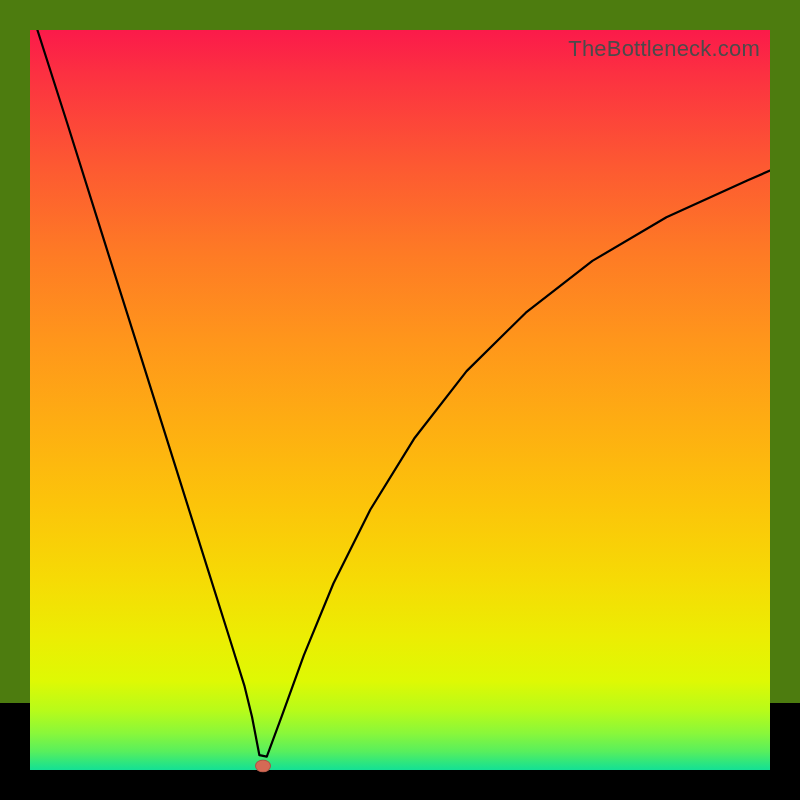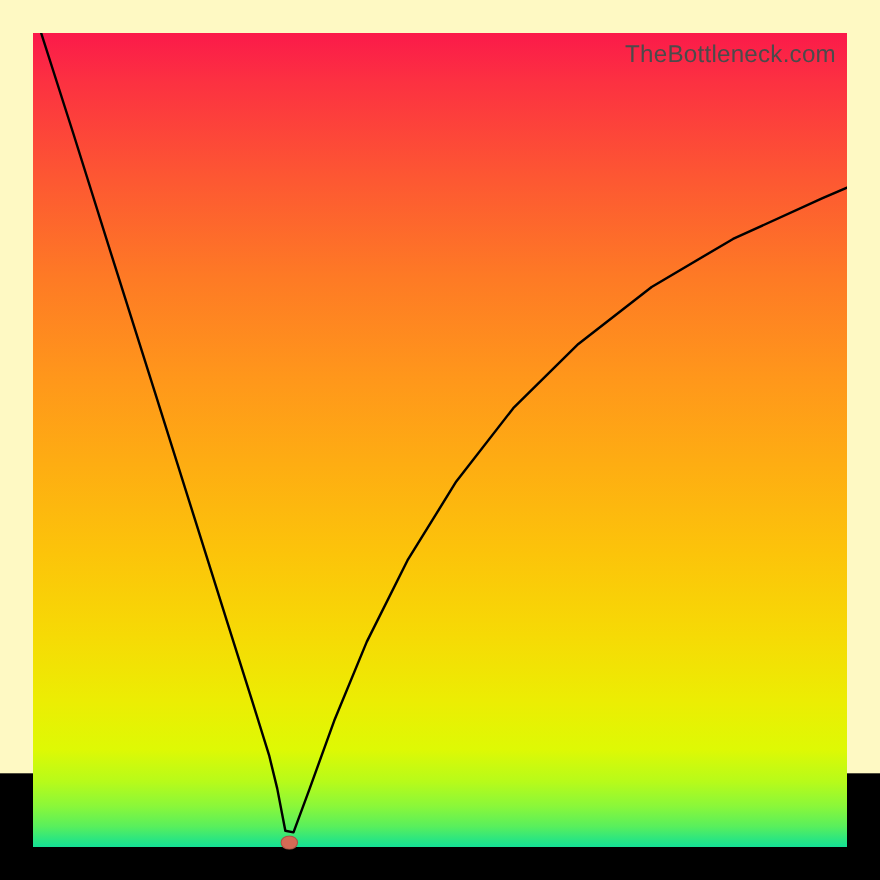--- a/index.html
+++ b/index.html
@@ -8,21 +8,21 @@
     width: 800px;
     height: 800px;
     background: #000;
     font-family: Arial, Helvetica, sans-serif;
     overflow: hidden;
   }
   .outer {
     position: relative;
     width: 800px;
     height: 703px;
-    background: #fef9c3;
+    background: #4d7c0f;
   }
   .plot-area {
     position: absolute;
     left: 30px;
     top: 30px;
     width: 740px;
     height: 740px;
     
     background: linear-gradient(to bottom,
       #fb1a4a 0%,

